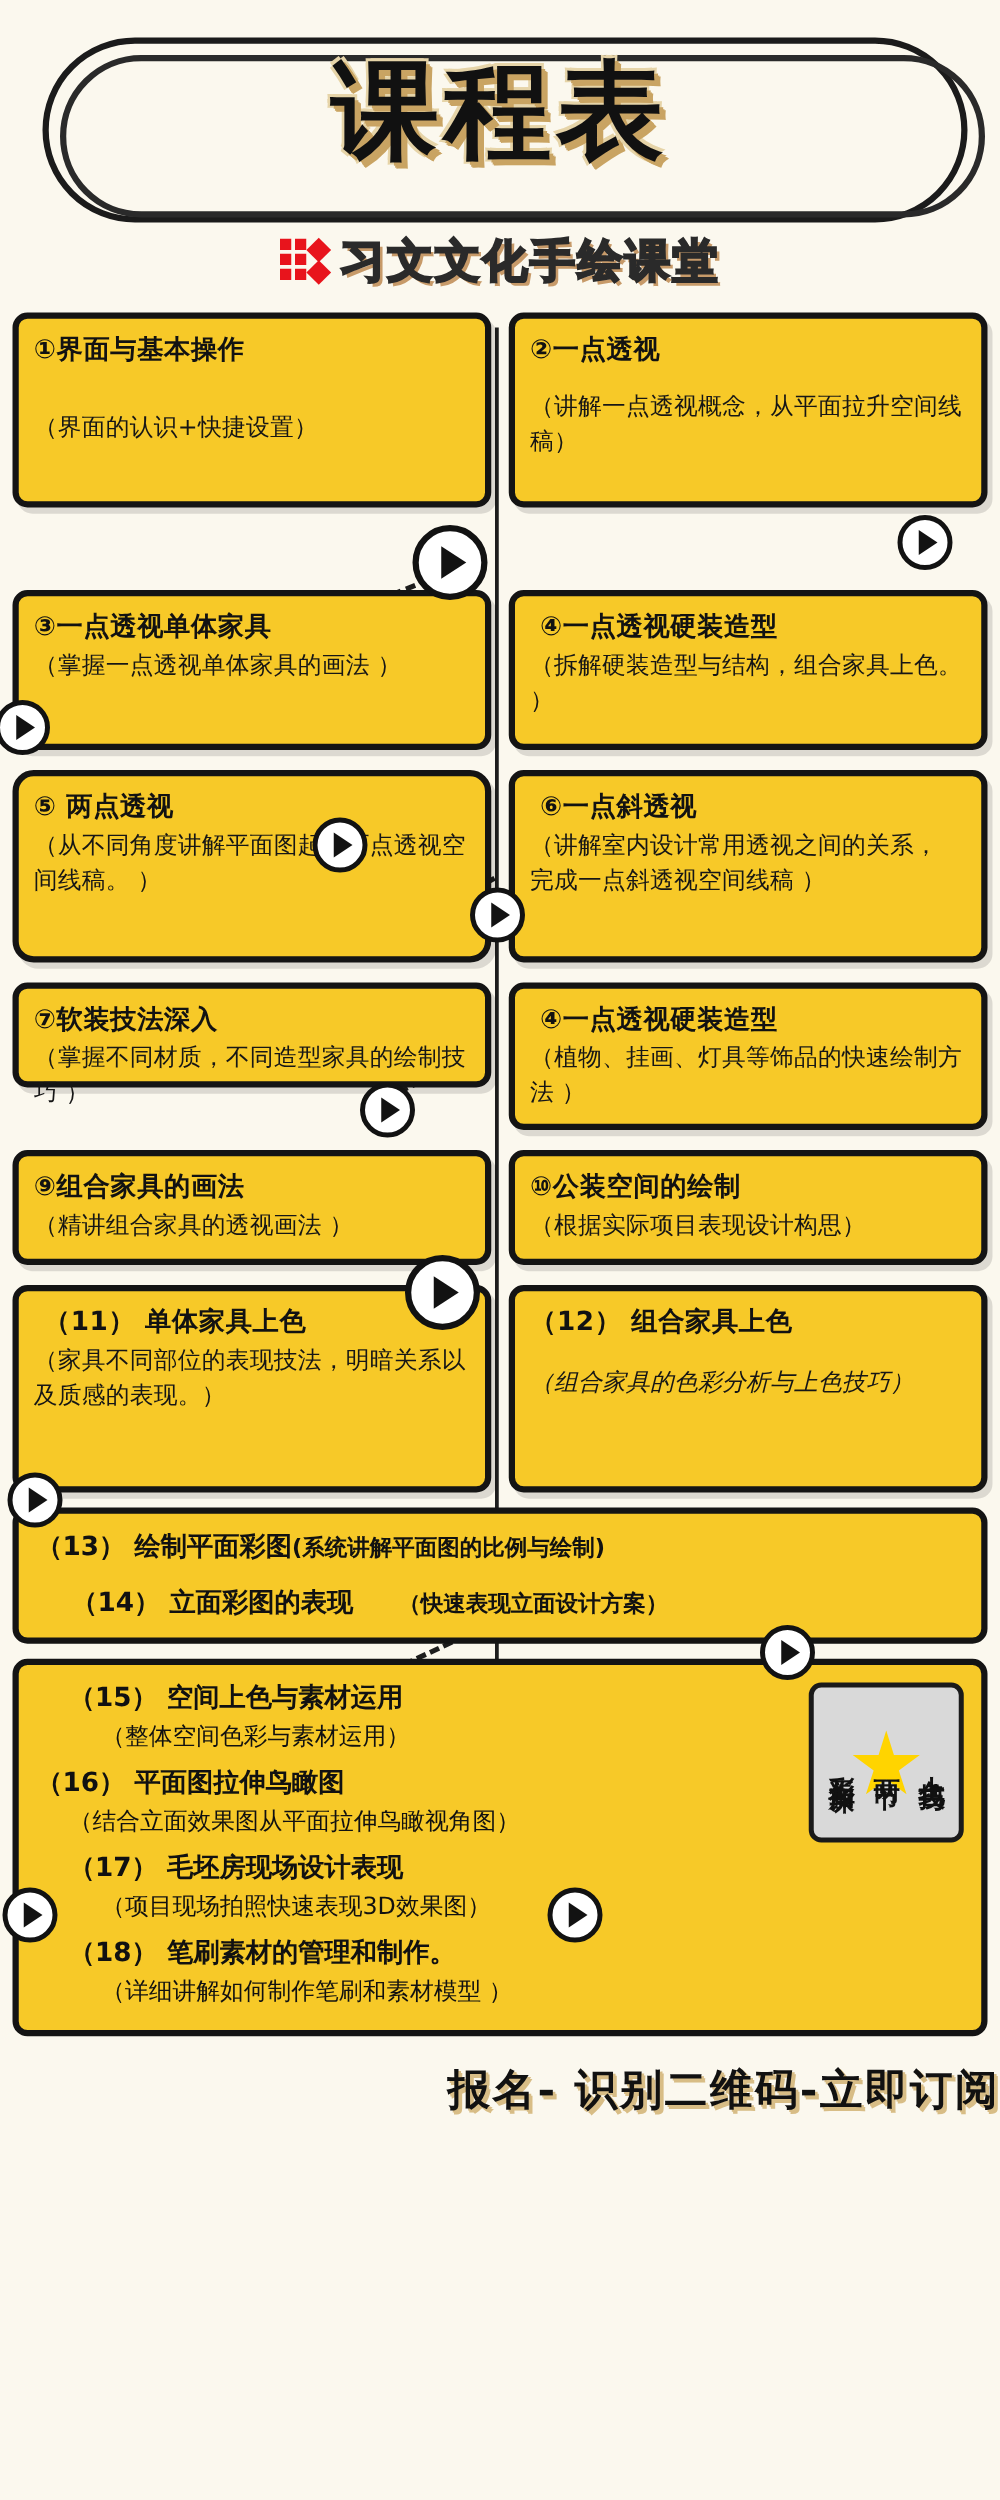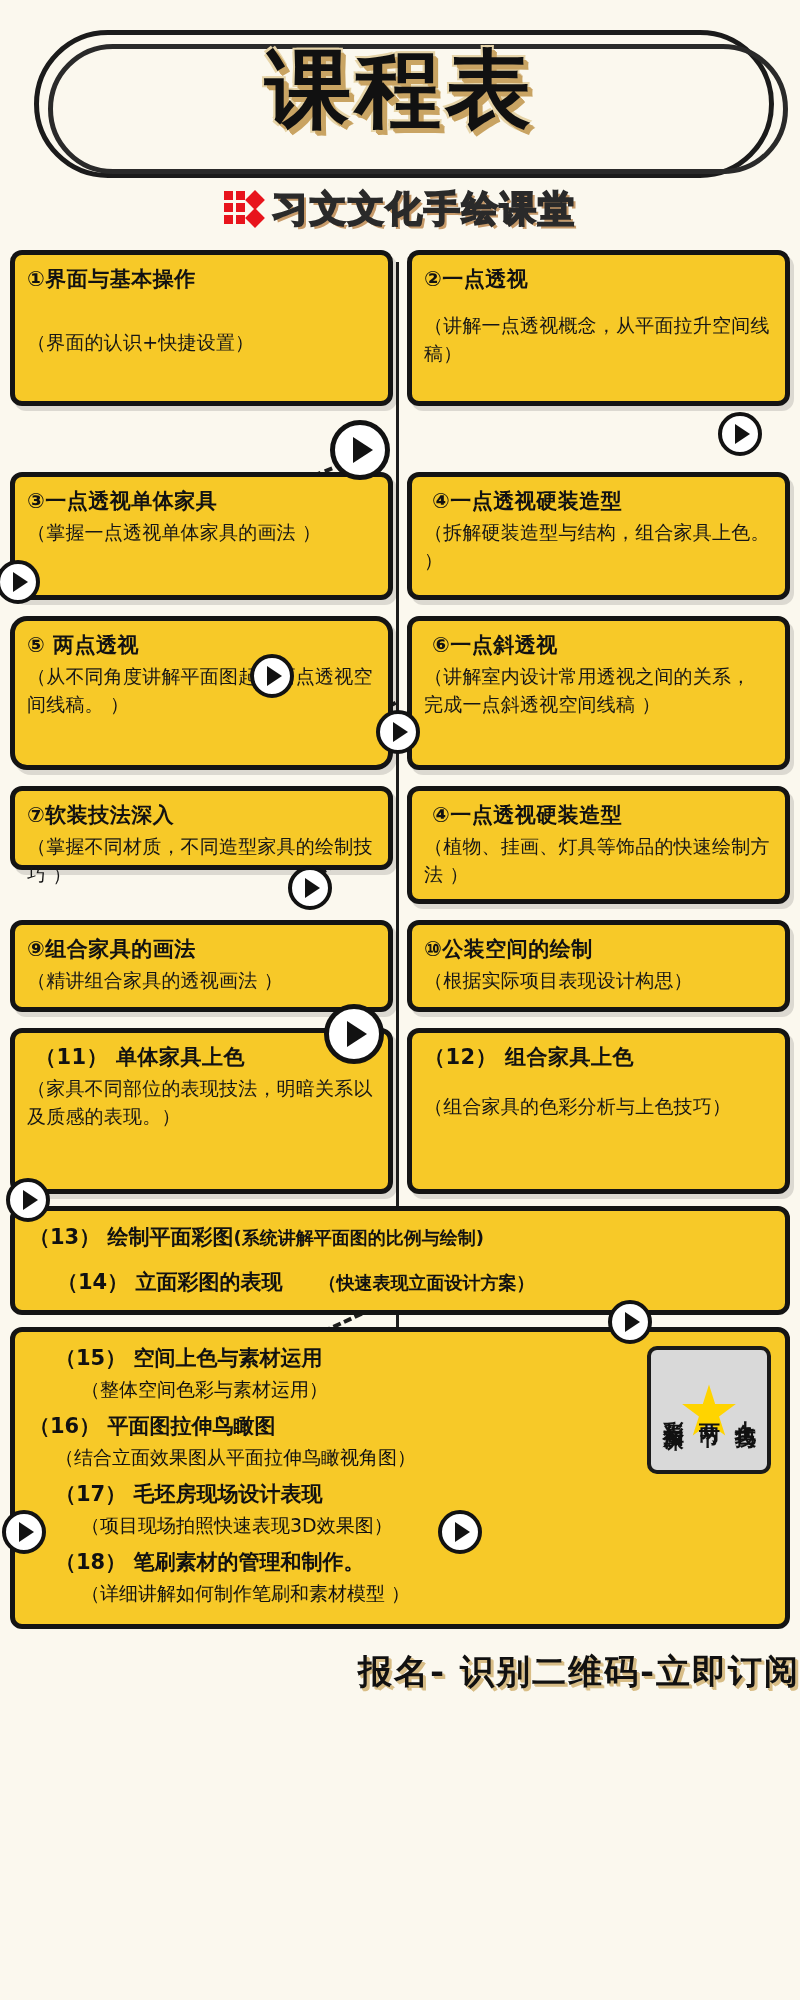--- a/index.html
+++ b/index.html
@@ -303,21 +303,21 @@
     <div class="row" style="margin-top:16px;">
       <div class="col">
         <div class="box" style="height:166px;">
           <div class="box-title indent">（11） 单体家具上色</div>
           <div class="box-desc tight">（家具不同部位的表现技法，明暗关系以及质感的表现。）</div>
         </div>
       </div>
       <div class="col">
         <div class="box" style="height:166px;">
           <div class="box-title">（12） 组合家具上色</div>
-          <div class="box-desc" style="margin-top:22px;">（组合家具的色彩分析与上色技巧）</div>
+          <div class="box-desc" style="margin-top:22px;font-style:italic;">（组合家具的色彩分析与上色技巧）</div>
         </div>
       </div>
     </div>
   </div>
 
   <div class="bigbox" style="margin-top:10px;">
     <div class="bb-line">
       <span>（13） 绘制平面彩图</span><span class="small">(系统讲解平面图的比例与绘制)</span>
     </div>
     <div class="bb-line" style="margin-top:12px;margin-left:28px;">

